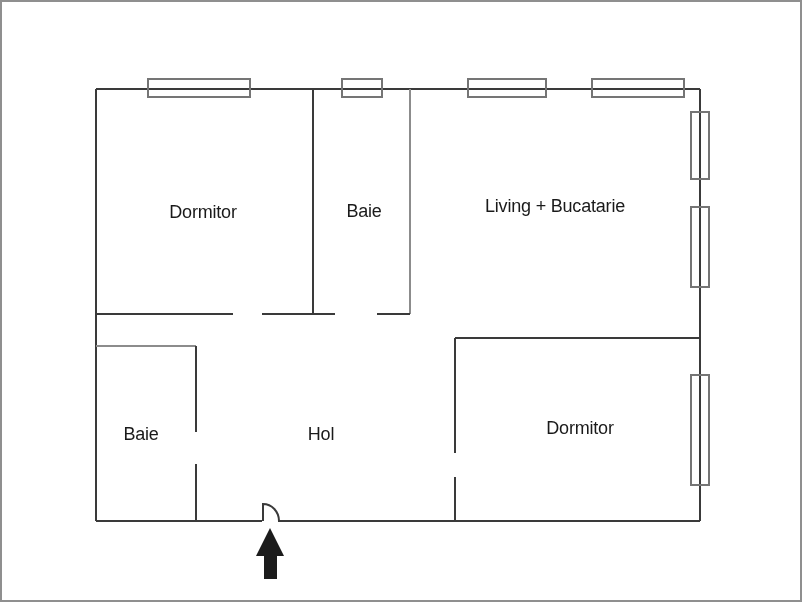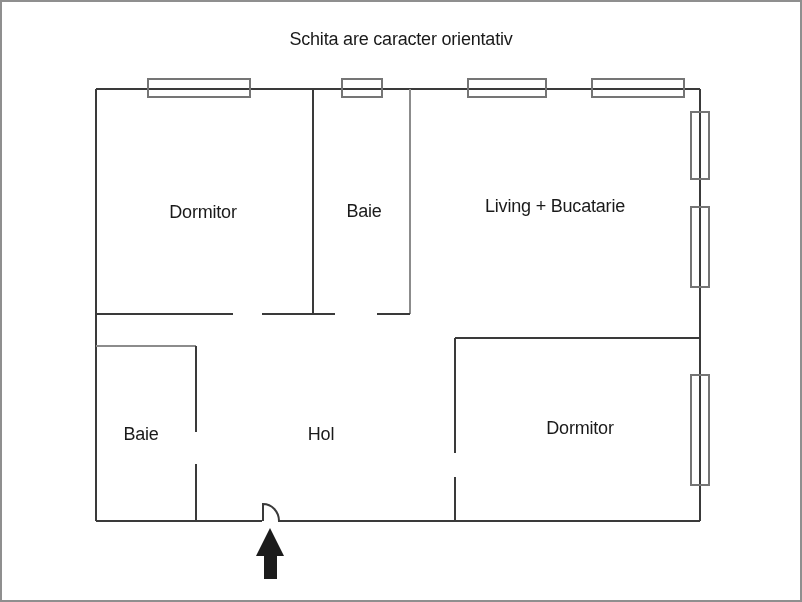--- a/index.html
+++ b/index.html
@@ -37,21 +37,20 @@
   }
   svg.plan text {
     font-family: "Liberation Sans", sans-serif;
     letter-spacing: -0.2px;
   }
 </style>
 </head>
 <body>
 
 <div class="canvas">
-  <div class="plan-title">Schita are caracter orientativ</div>
   <svg class="plan" viewBox="0 0 802 602" xmlns="http://www.w3.org/2000/svg">
       <line x1="96" y1="89" x2="700" y2="89" stroke="#3a3a3a" stroke-width="2" shape-rendering="crispEdges"></line>
       <line x1="96" y1="89" x2="96" y2="521" stroke="#3a3a3a" stroke-width="2" shape-rendering="crispEdges"></line>
       <line x1="700" y1="89" x2="700" y2="521" stroke="#3a3a3a" stroke-width="2" shape-rendering="crispEdges"></line>
       <line x1="96" y1="521" x2="262" y2="521" stroke="#3a3a3a" stroke-width="2" shape-rendering="crispEdges"></line>
       <line x1="278" y1="521" x2="700" y2="521" stroke="#3a3a3a" stroke-width="2" shape-rendering="crispEdges"></line>
       <line x1="313" y1="89" x2="313" y2="314" stroke="#3a3a3a" stroke-width="2" shape-rendering="crispEdges"></line>
       <line x1="410" y1="89" x2="410" y2="314" stroke="#8c8c8c" stroke-width="2" shape-rendering="crispEdges"></line>
       <line x1="96" y1="314" x2="233" y2="314" stroke="#3a3a3a" stroke-width="2" shape-rendering="crispEdges"></line>
       <line x1="262" y1="314" x2="335" y2="314" stroke="#3a3a3a" stroke-width="2" shape-rendering="crispEdges"></line>

